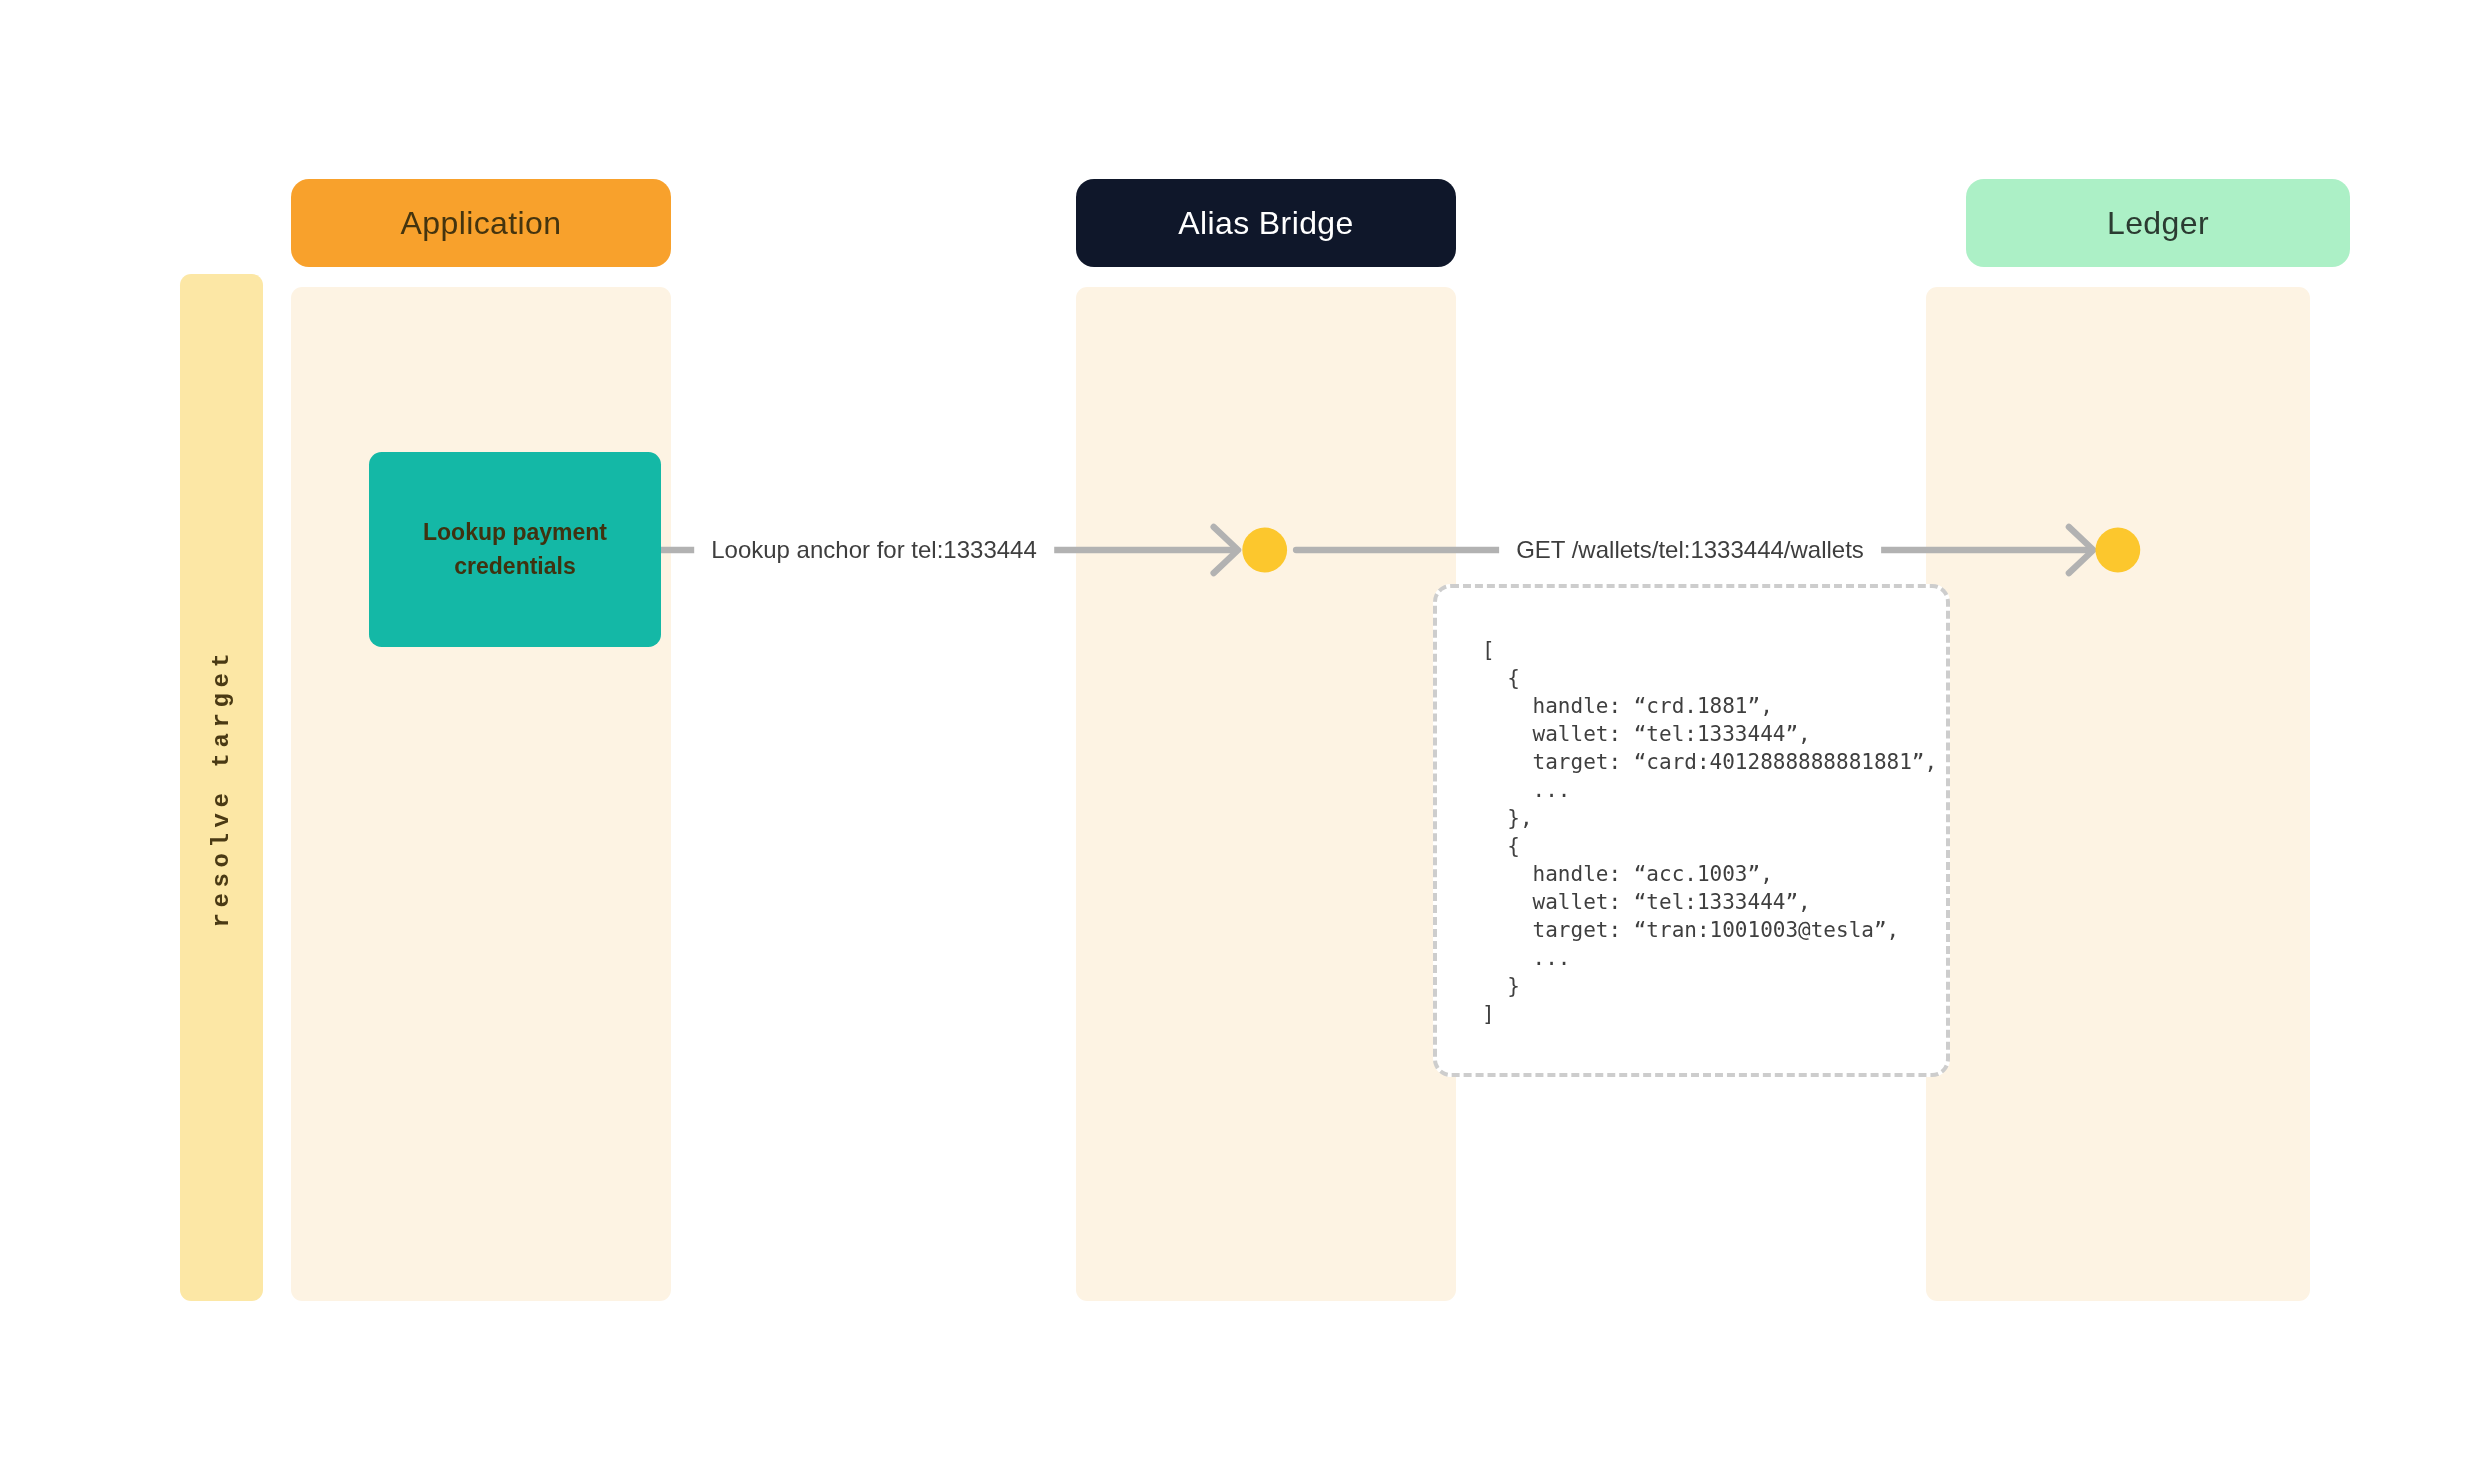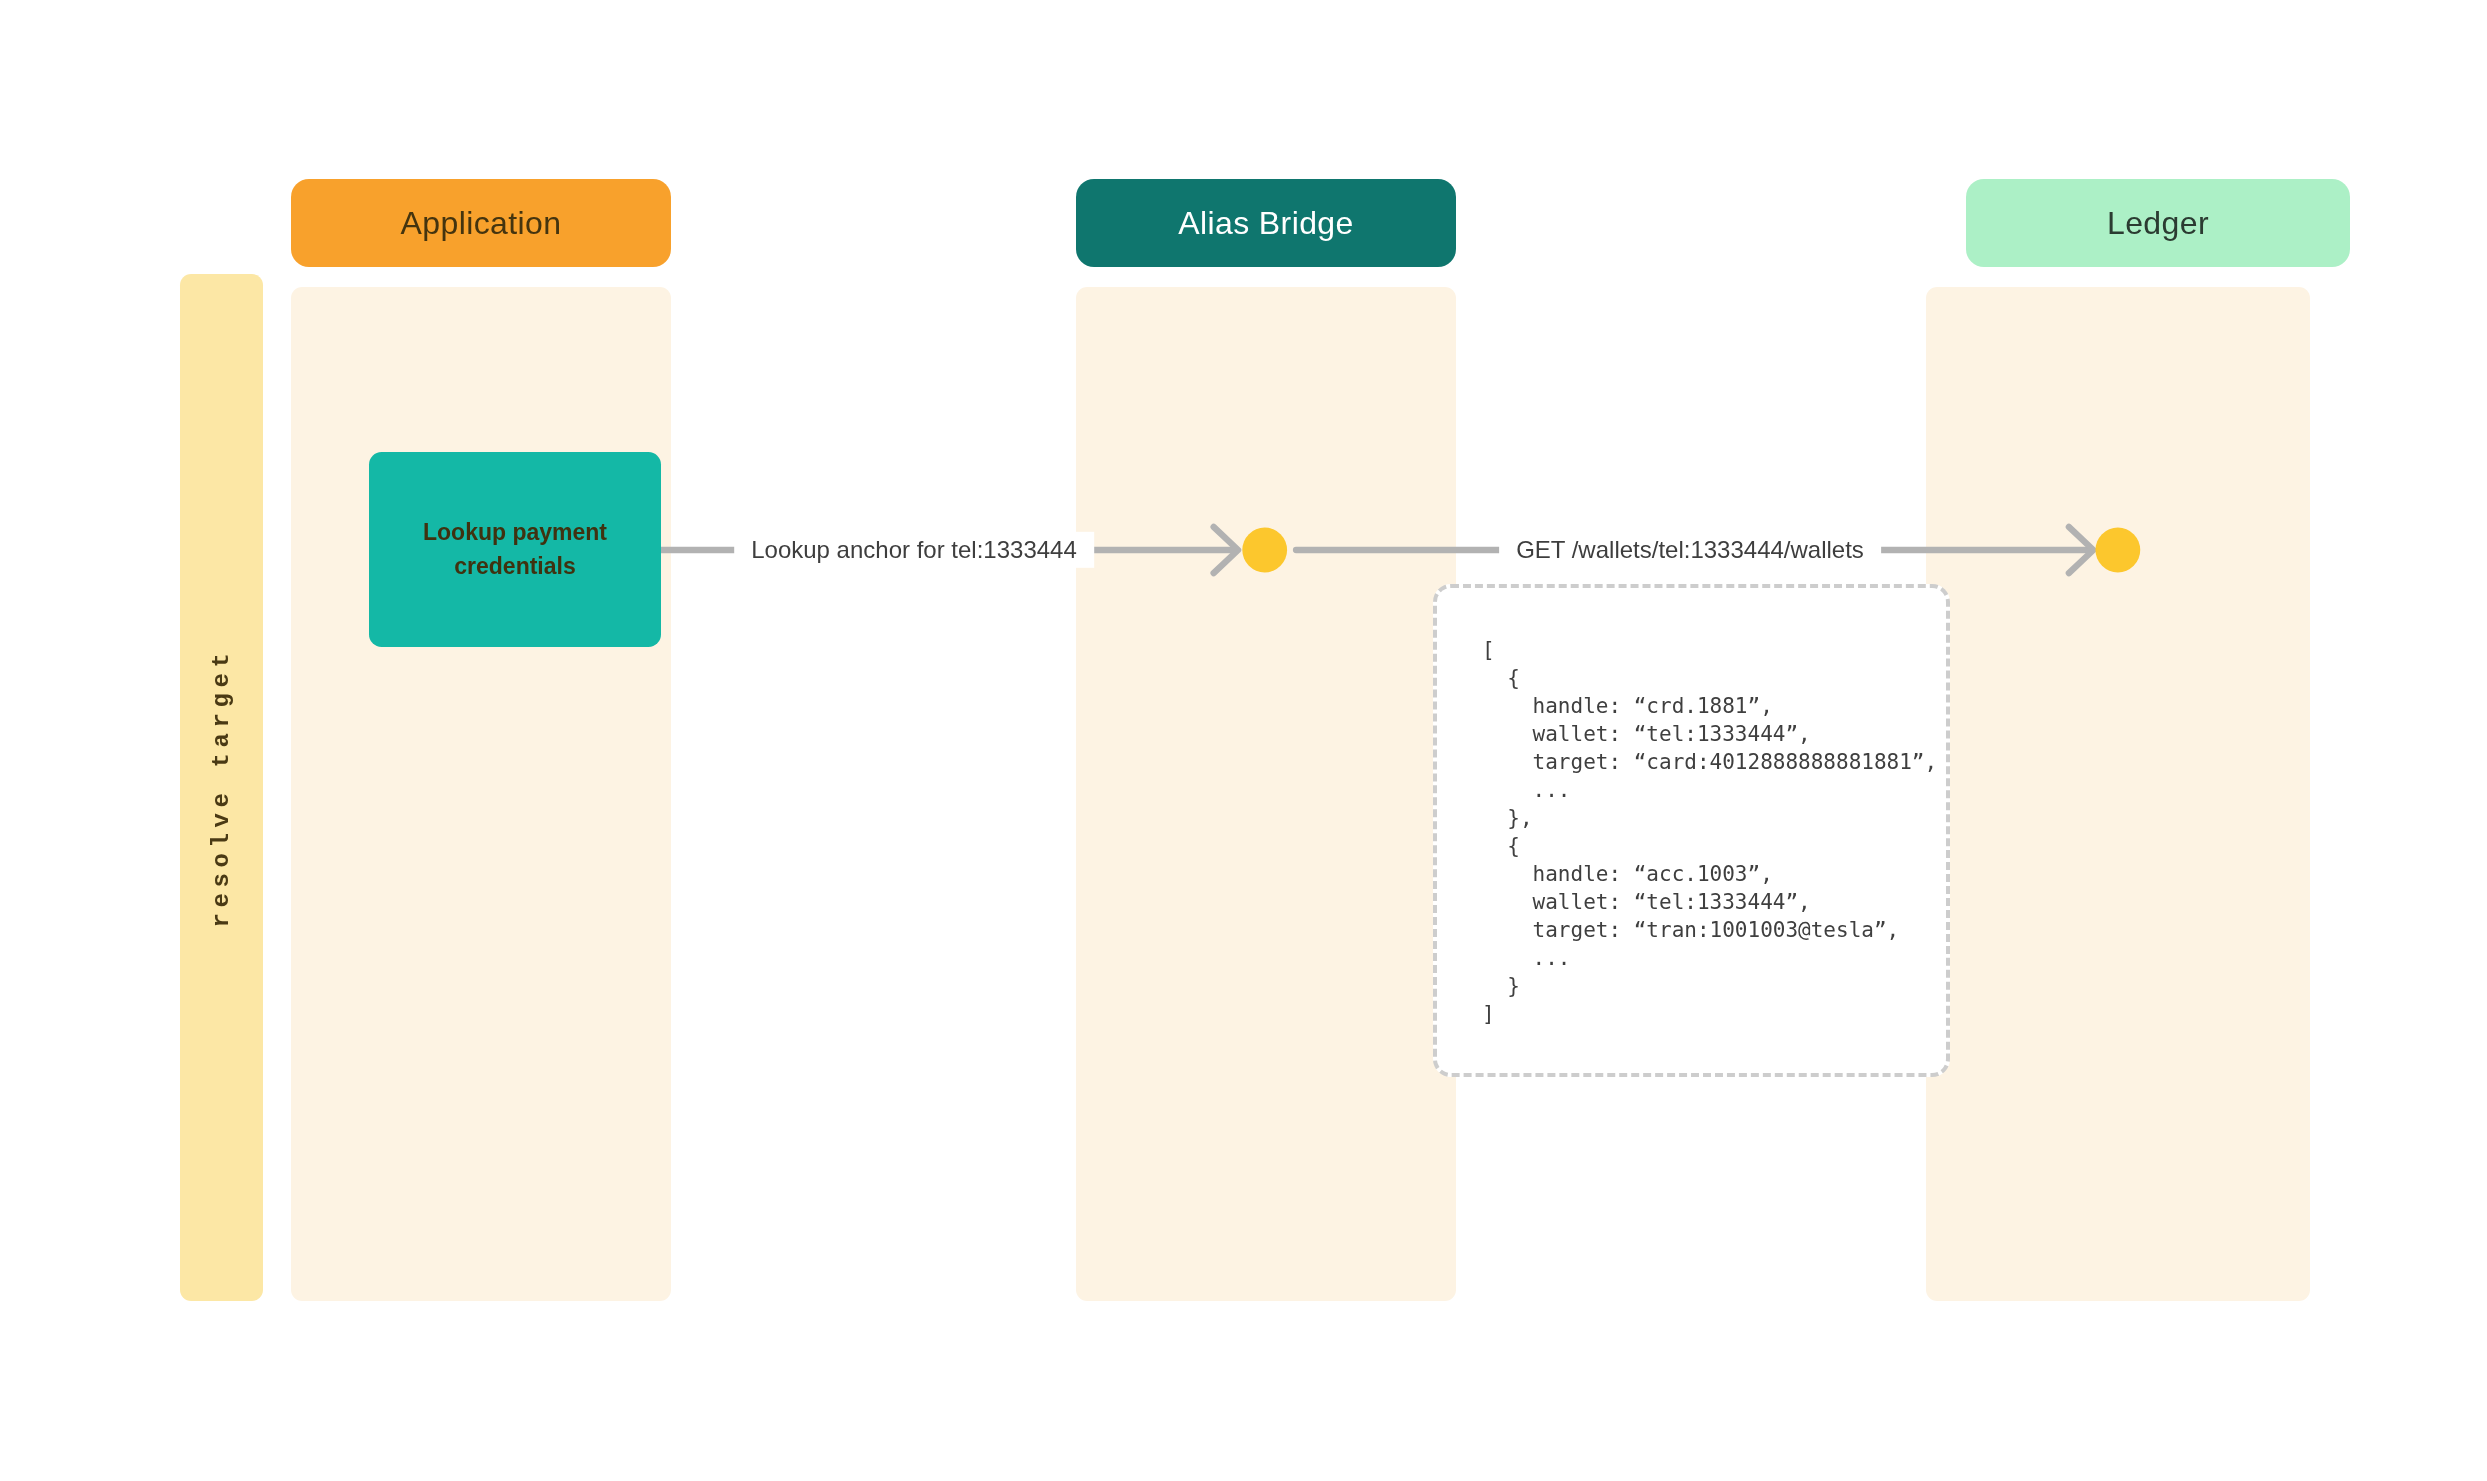--- a/index.html
+++ b/index.html
@@ -33,21 +33,21 @@
     border-radius: 18px;
     display: flex;
     align-items: center;
     justify-content: center;
     font-size: 32px;
     font-weight: 500;
     letter-spacing: 0.4px;
     z-index: 2;
   }
   .hdr-app    { left: 291px;  width: 380px; background: #F8A12C; color: #44340F; }
-  .hdr-bridge { left: 1076px; width: 380px; background: #0f766e; color: #FFFFFF; }
+  .hdr-bridge { left: 1076px; width: 380px; background: #0f172a; color: #FFFFFF; }
   .hdr-ledger { left: 1926px; width: 384px; background: #ACF0C6; color: #2B3B31; margin-left: 40px; }
 
   
   .phase-bar {
     position: absolute;
     left: 180px;
     top: 274px;
     width: 83px;
     height: 1027px;
     background: #FCE7A5;
@@ -99,21 +99,21 @@
     position: absolute;
     top: 550px;
     transform: translate(-50%, -50%);
     white-space: nowrap;
     background: #ffffff;
     padding: 4.2px 17px;
     font-size: 24px;
     color: #3E3E3E;
     z-index: 3;
   }
-  .msg-label-1 { left: 914px; }
+  .msg-label-1 { left: 874px; }
   .msg-label-2 { left: 1690px; }
 
   
   .payload {
     position: absolute;
     left: 1433px;
     top: 584px;
     width: 517px;
     height: 493px;
     box-sizing: border-box;

